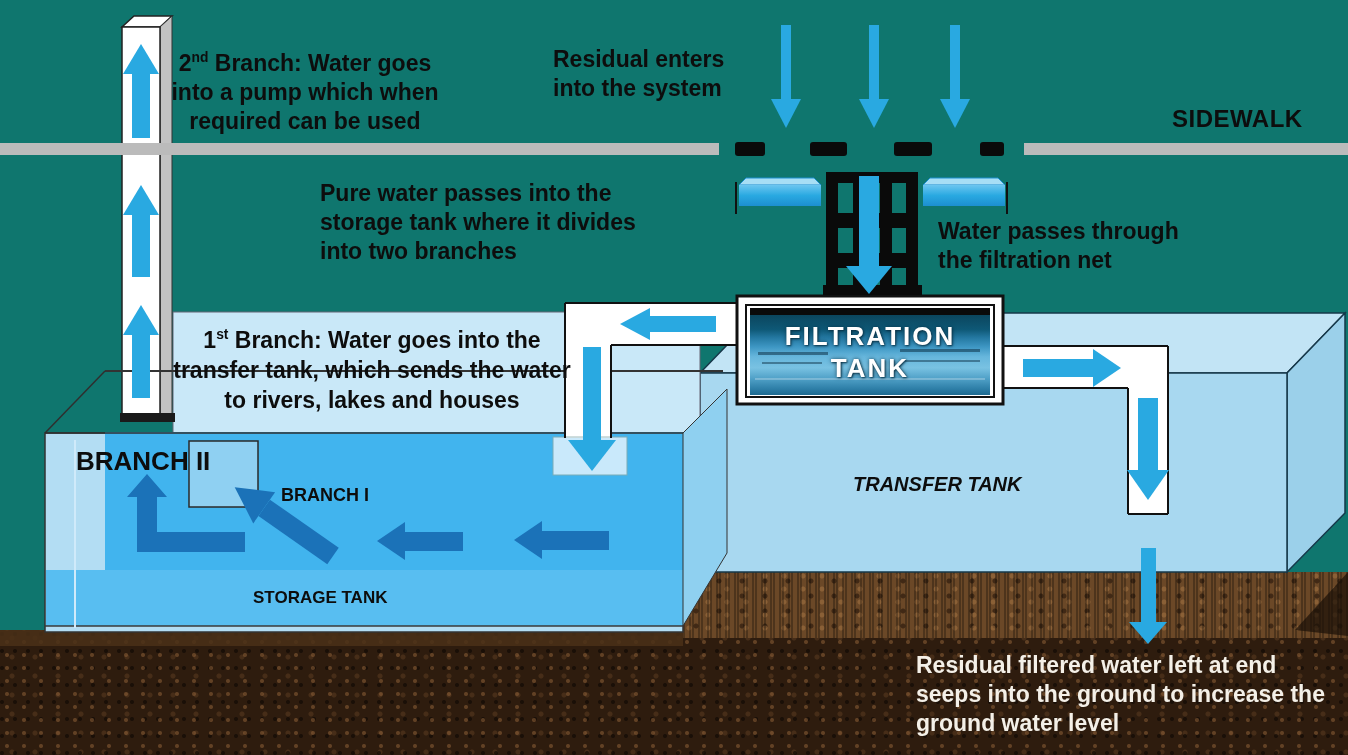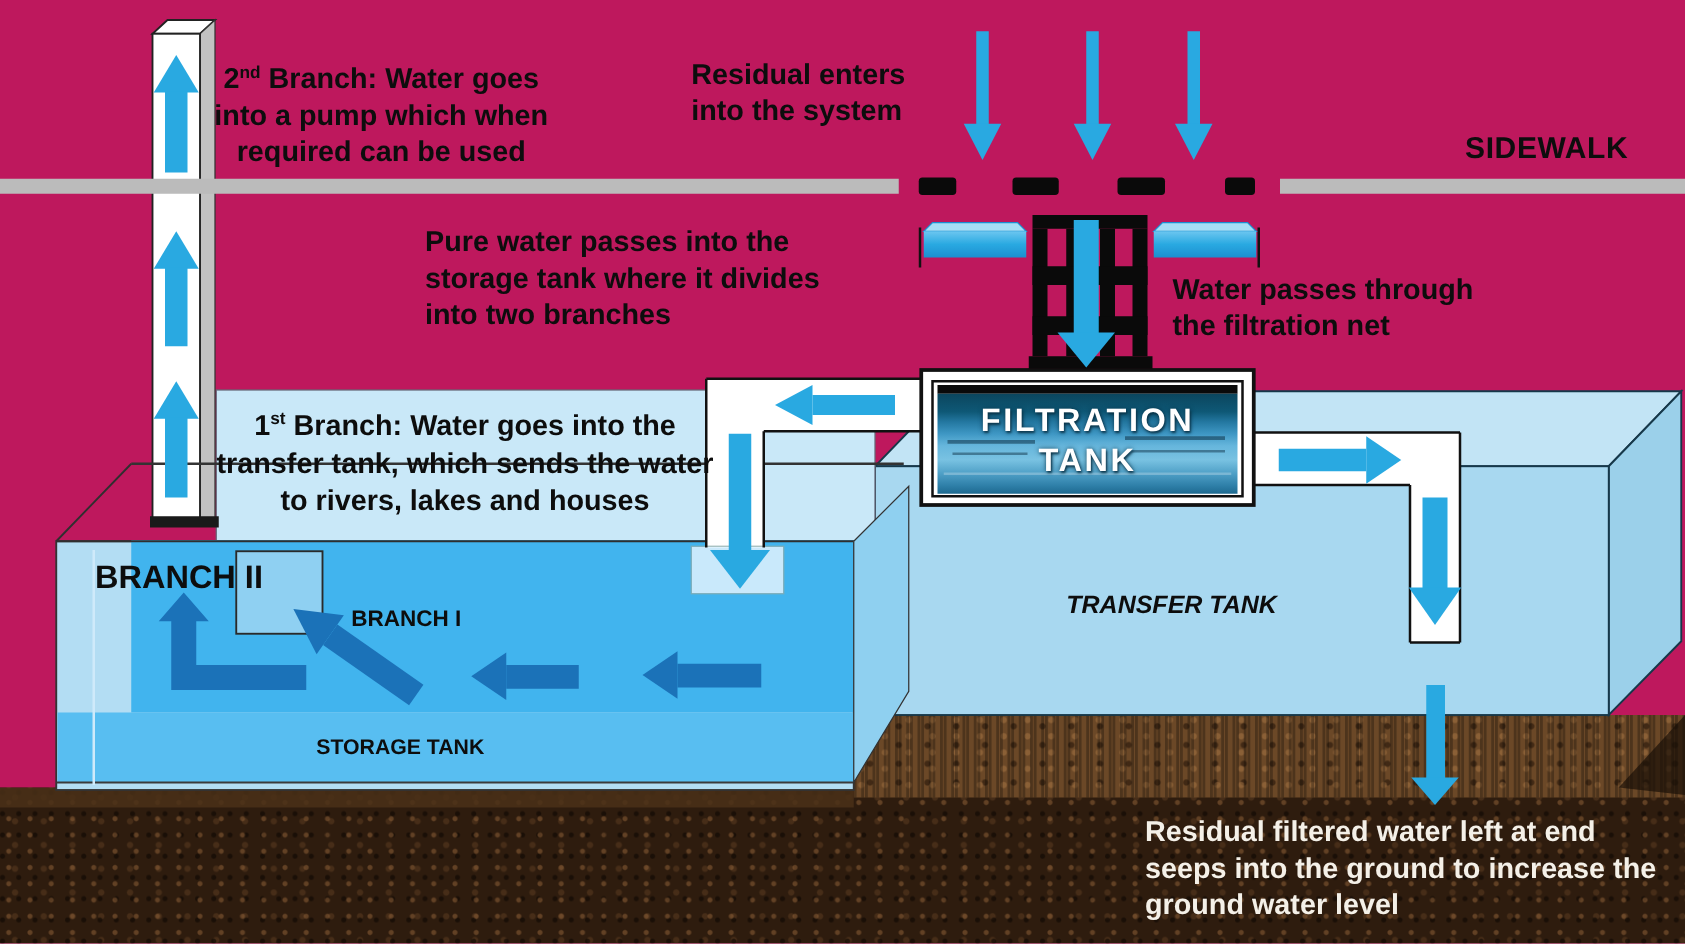--- a/index.html
+++ b/index.html
@@ -1,16 +1,16 @@
 <!DOCTYPE html>
 <html><head>
 <meta charset="utf-8">
 <style>
   html,body{margin:0;padding:0;background:#fff;}
-  .stage{position:relative;width:1348px;height:755px;overflow:hidden;background:#be185d;
+  .stage{position:relative;width:1348px;height:755px;overflow:hidden;background:#0f766e;
          font-family:"Liberation Sans",sans-serif;}
   .soil{position:absolute;left:0;top:572px;width:1348px;height:183px;z-index:1;
         clip-path:polygon(0 58px,683px 58px,683px 0,100% 0,100% 100%,0 100%);
         background-color:#2E1C0E;
         background-image:
           radial-gradient(circle at 7px 5px, rgba(140,95,55,.55) 1.5px, transparent 2.5px),
           radial-gradient(circle at 2px 11px, rgba(15,8,3,.65) 1.5px, transparent 2.5px),
           radial-gradient(circle at 12px 9px, rgba(95,62,34,.5) 2px, transparent 3px);
         background-size:17px 13px,13px 17px,23px 19px;}
   .soil-band-top{position:absolute;left:683px;top:0;width:665px;height:66px;
@@ -219,21 +219,21 @@
       </g>
     </g>
   </svg>
 
   <div class="label center" style="left:155px;top:43px;width:300px;"><span>2</span><sup>nd</sup><span> Branch: Water goes into a pump which when required can be used</span></div>
 
   <div class="label" style="left:553px;top:45px;width:215px;">Residual enters into the system</div>
 
   <div class="label nowrap" style="left:1172px;top:104px;font-size:24px;letter-spacing:0.5px;">SIDEWALK</div>
 
-  <div class="label" style="left:340px;top:179px;width:335px;">Pure water passes into the storage tank where it divides into two branches</div>
+  <div class="label" style="left:320px;top:179px;width:335px;">Pure water passes into the storage tank where it divides into two branches</div>
 
   <div class="label" style="left:938px;top:217px;width:262px;">Water passes through the filtration net</div>
 
   <div class="label center ft-label" style="left:745px;top:320px;width:250px;">
     <div>FILTRATION</div>
     <div>TANK</div>
   </div>
 
   <div class="label center" style="left:172px;top:320px;width:400px;line-height:30px;"><span>1</span><sup>st</sup><span> Branch: Water goes into the transfer tank, which sends the water to rivers, lakes and houses</span></div>
 

